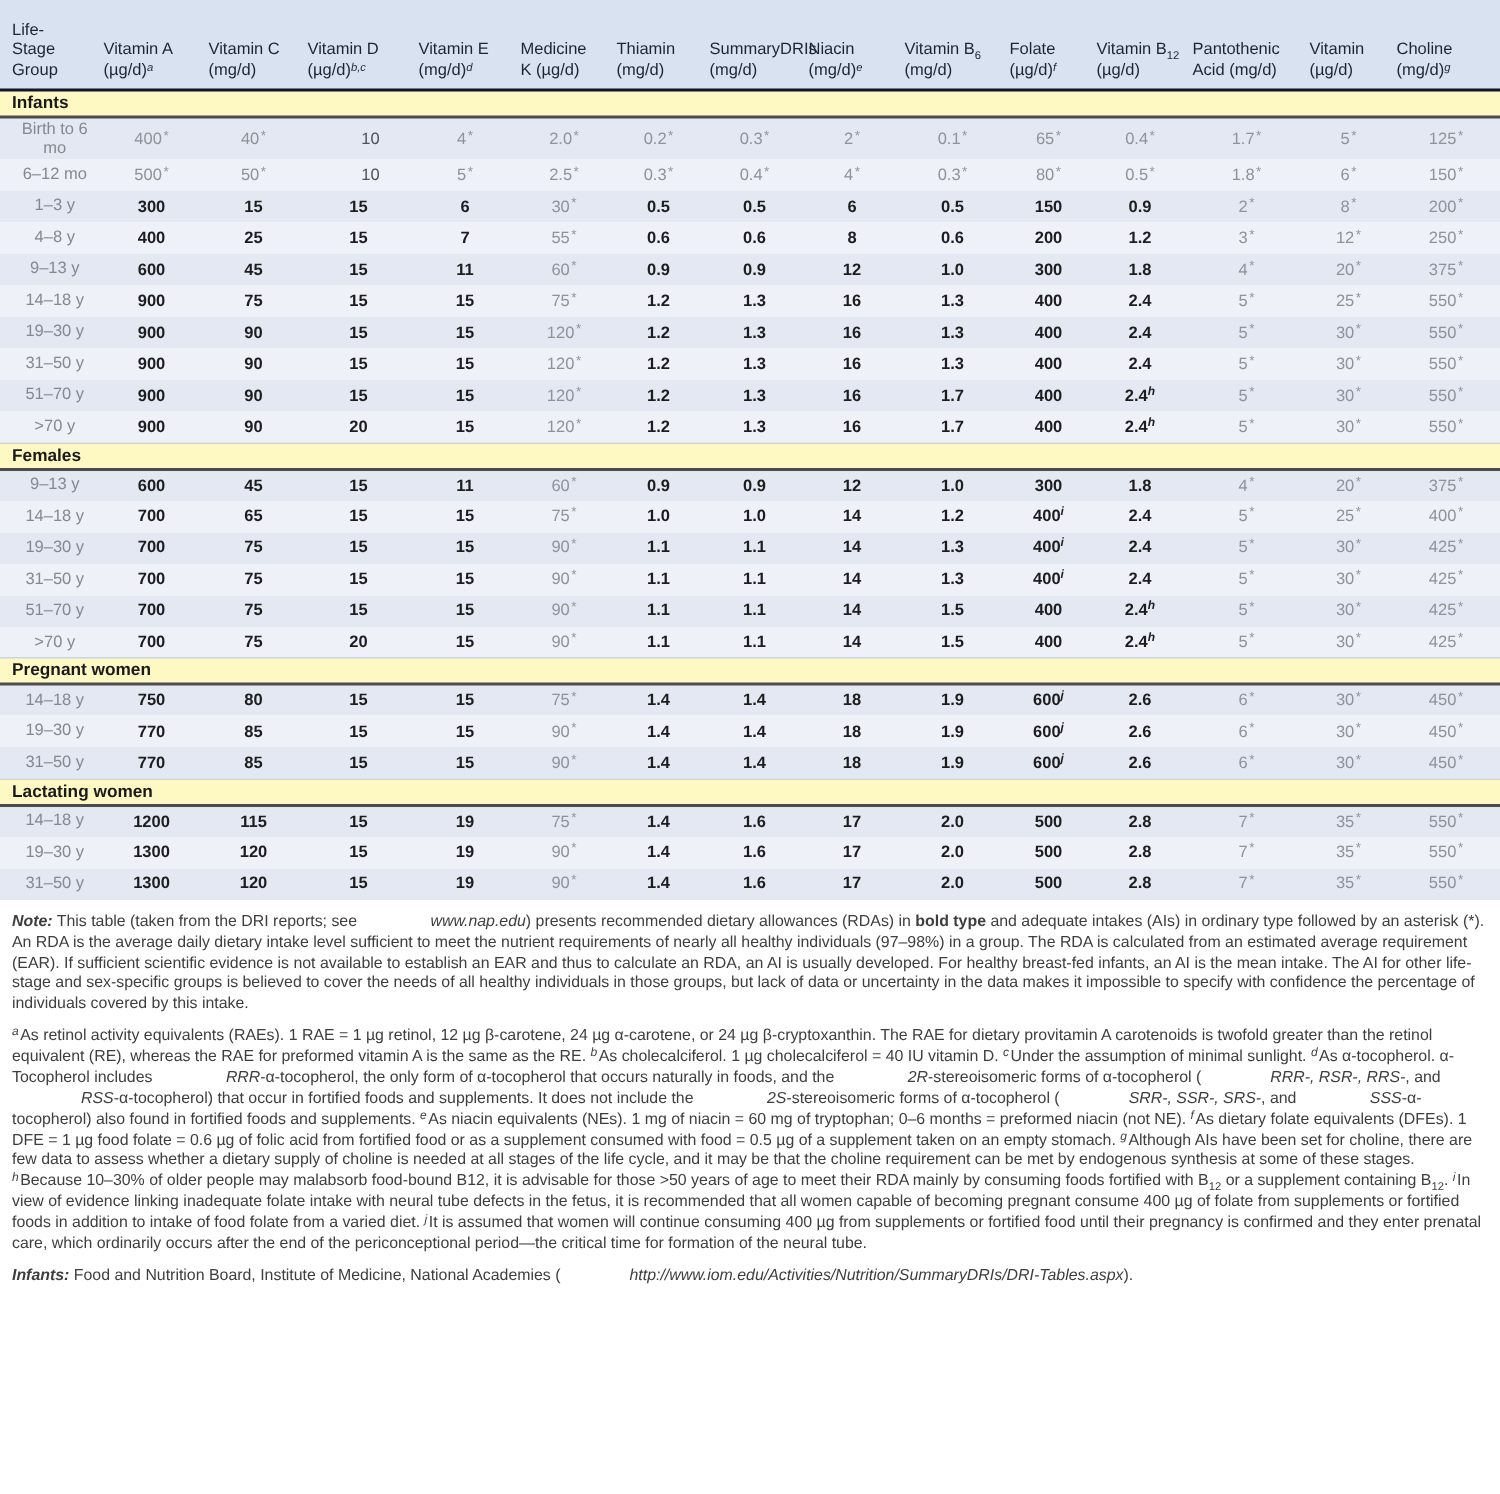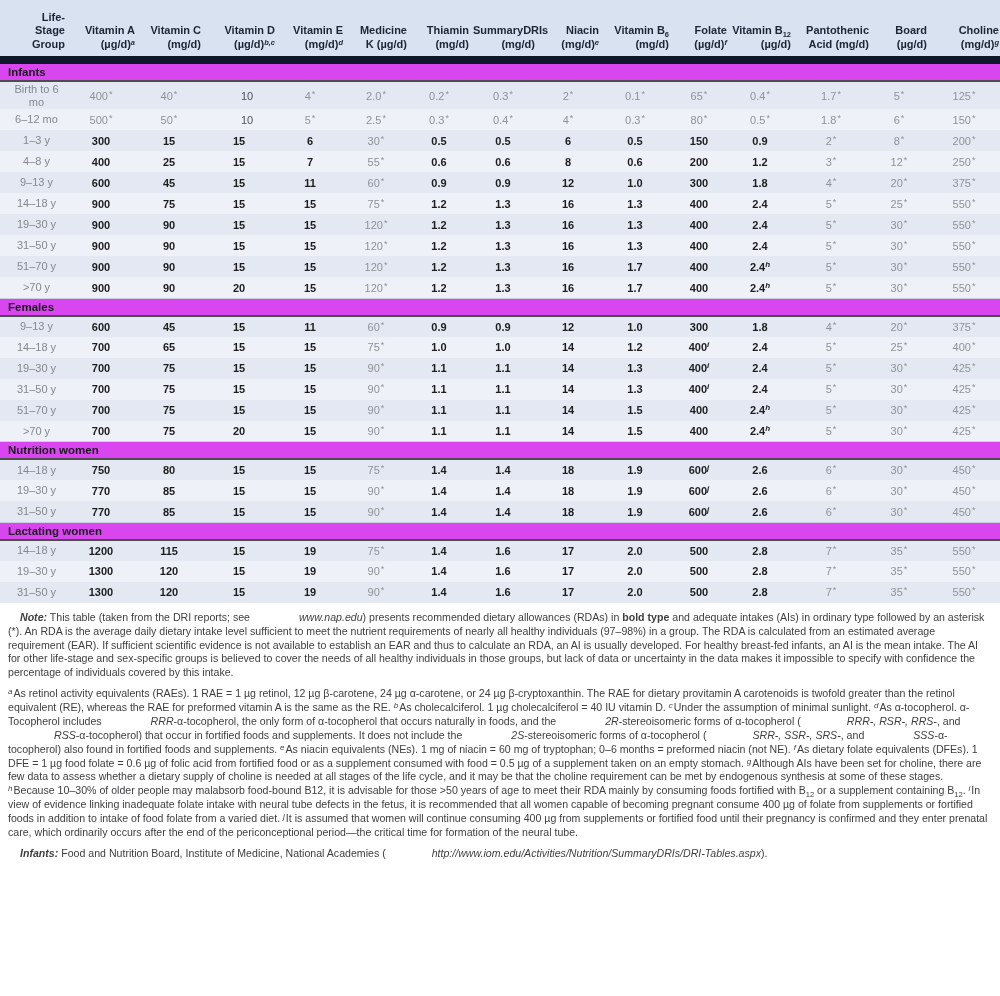--- a/index.html
+++ b/index.html
@@ -6,31 +6,31 @@
   body{
     width:1000px;height:996px;
     background:#ffffff;
     font-family:"Liberation Sans", sans-serif;
     color:#231f20;
     overflow:hidden;
   }
   table{border-collapse:collapse;table-layout:fixed;width:1000px;}
   thead th{
     background:var(--header-bg,#d9e2f0);
-    text-align:right;vertical-align:bottom;
-    font-size:11px;line-height:1.22;font-weight:bold;
+    text-align:left;vertical-align:bottom;
+    font-size:11px;line-height:1.22;font-weight:normal;
     color:#1c2536;
     padding:4px 1px 5px 3px;
-    border-bottom:8px solid #0f172a;
+    border-bottom:2px solid #0f172a;
     height:60px;box-sizing:border-box;
   }
   thead th:first-child{padding-left:8px;}
   tr.section td{
     font-weight:bold;font-size:11.5px;color:#1a1a1c;
-    background:#d946ef;
+    background:#fef9c3;
     padding:2px 0 2px 8px;
     border-bottom:2px solid #4c4c4c;
     border-top:1px solid #ccd2df;
     height:14px;
   }
   tbody td{font-size:11px;height:21px;padding:1px 1px;vertical-align:middle;box-sizing:border-box;}
   tr.dark td{background:var(--stripe-dark,#e3e8f3);}
   tr.light td{background:var(--stripe-light,#eef1f8);}
   td.group{color:#85888e;padding-left:8px;text-align:center;line-height:1.15;}
   td.val{text-align:center;}
@@ -38,21 +38,21 @@
   .ai{color:var(--ai-color,#8f9298);}
   .plain{color:#4e5158;margin-left:16px;}
   .csup{font-size:8px;position:relative;top:-4px;font-weight:bold;font-style:italic;}
   .star{font-size:9px;position:relative;top:-3px;margin-left:1px;}
   .hsub{font-size:7.5px;position:relative;top:3px;}
   .hsup{font-size:7.5px;position:relative;top:-3px;font-style:italic;}
   .notes{padding:8px 8px 0 8px;font-size:10.6px;line-height:1.31;color:#3e3e40;}
   .notes p{margin:0 0 7px 0;}
   .seg-b{font-weight:bold;}
   .seg-i{font-style:italic;margin-left:46px;}
-  .seg-bi{font-weight:bold;font-style:italic;margin-left:12px;}
+  .seg-bi{font-weight:bold;font-style:italic;}
   .seg-sup{font-style:italic;font-size:8px;position:relative;top:-3px;margin-right:1px;}
   .seg-sub{font-size:7.5px;position:relative;top:2.5px;}
 </style>
 </head>
 <body>
 
 <div>
   <table>
     <colgroup id="cols">
         <col style="width: 66px;">
@@ -120,21 +120,21 @@
           </th>
           <th>
             <div><span class="">Vitamin B</span><span class="hsub">12</span></div>
             <div><span class="">(µg/d)</span></div>
           </th>
           <th>
             <div><span class="">Pantothenic</span></div>
             <div><span class="">Acid (mg/d)</span></div>
           </th>
           <th>
-            <div><span class="">Board</span></div>
+            <div><span class="">Vitamin</span></div>
             <div><span class="">(µg/d)</span></div>
           </th>
           <th>
             <div><span class="">Choline</span></div>
             <div><span class="">(mg/d)</span><span class="hsup">g</span></div>
           </th>
         </tr>
     </thead>
     <tbody id="table-body">
         <tr class="section">
@@ -409,21 +409,21 @@
           <td class="val"><span class="rda">1.1</span></td>
           <td class="val"><span class="rda">14</span></td>
           <td class="val"><span class="rda">1.5</span></td>
           <td class="val"><span class="rda">400</span></td>
           <td class="val"><span class="rda">2.4<span class="csup">h</span></span></td>
           <td class="val"><span class="ai">5<span class="star ai">*</span></span></td>
           <td class="val"><span class="ai">30<span class="star ai">*</span></span></td>
           <td class="val"><span class="ai">425<span class="star ai">*</span></span></td>
         </tr>
         <tr class="section">
-          <td colspan="15">Nutrition women</td>
+          <td colspan="15">Pregnant women</td>
         </tr>
         <tr class="dark">
           <td class="group">14–18 y</td>
           <td class="val"><span class="rda">750</span></td>
           <td class="val"><span class="rda">80</span></td>
           <td class="val"><span class="rda">15</span></td>
           <td class="val"><span class="rda">15</span></td>
           <td class="val"><span class="ai">75<span class="star ai">*</span></span></td>
           <td class="val"><span class="rda">1.4</span></td>
           <td class="val"><span class="rda">1.4</span></td>

